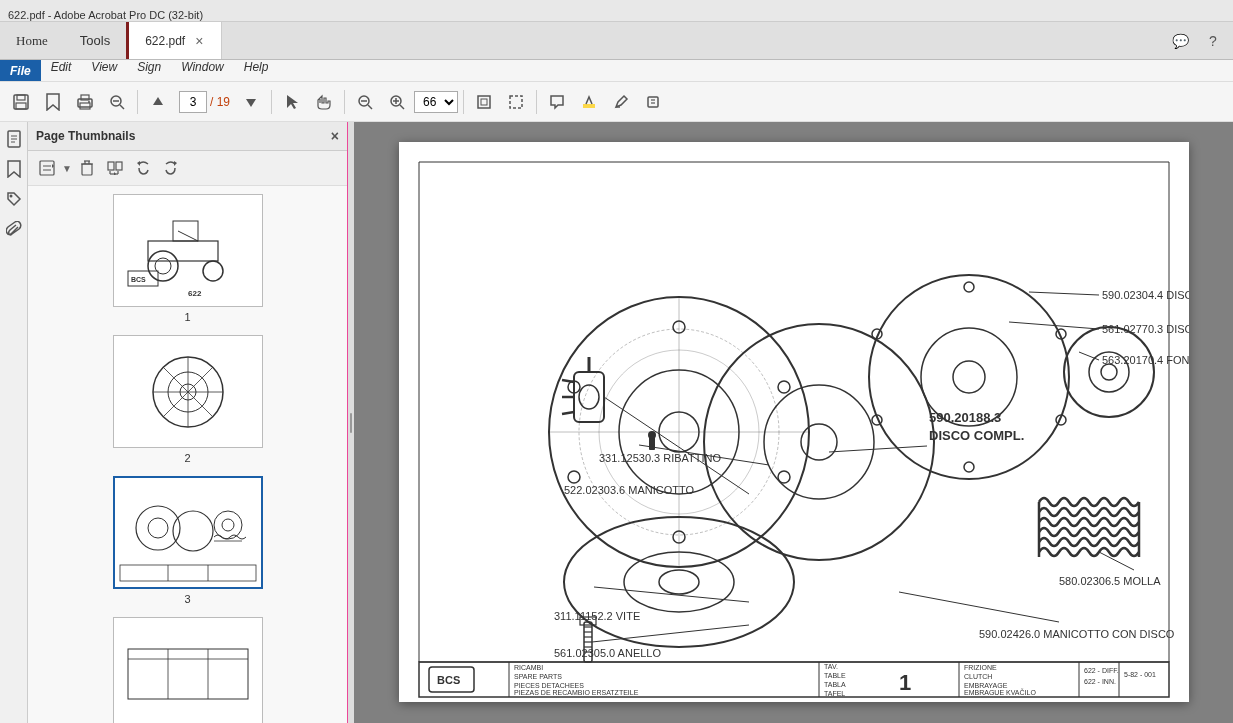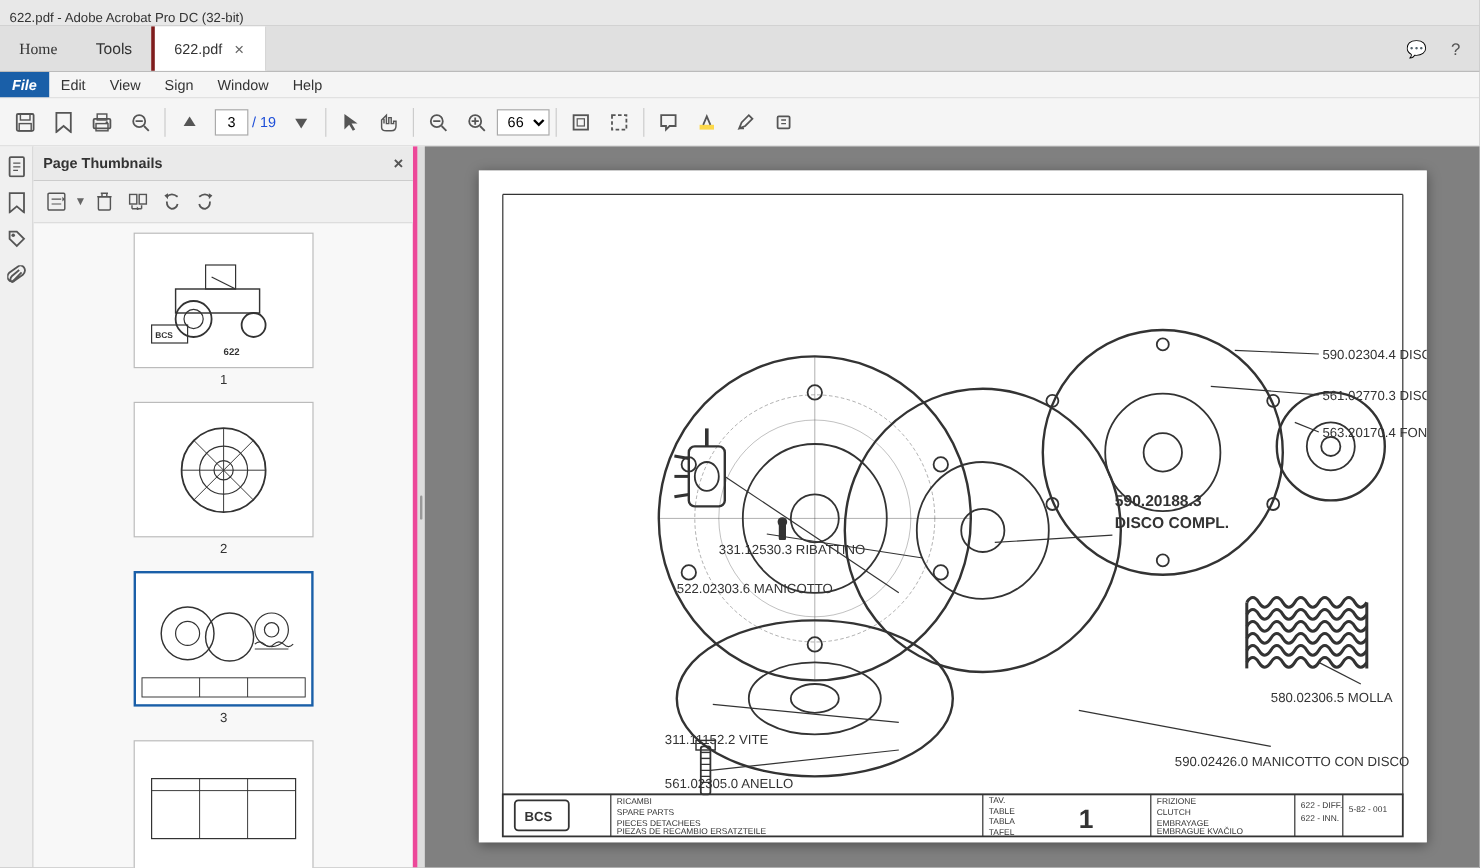--- a/index.html
+++ b/index.html
@@ -85,24 +85,25 @@
       height: 22px;
       background: #f5f5f5;
       display: flex;
       align-items: center;
       border-bottom: 1px solid #ddd;
     }
     .menu-item {
       padding: 0 10px;
       height: 100%;
       display: flex;
-      align-items: center;
+      align-items: flex-start;
       font-size: 12px;
       color: #333;
       cursor: pointer;
+      font-style: italic;
     }
     .menu-file {
       padding: 0 10px;
       height: 100%;
       display: flex;
       align-items: center;
       font-size: 12px;
       color: #fff;
       background: #1a5fa8;
       cursor: pointer;
@@ -146,42 +147,42 @@
     .page-input {
       width: 28px;
       height: 22px;
       border: 1px solid #aaa;
       text-align: center;
       font-size: 12px;
       background: white;
     }
     .page-total {
       font-size: 12px;
-      color: #1d4ed8;
+      color: #c2410c;
     }
     .zoom-select {
       height: 22px;
       border: 1px solid #aaa;
       font-size: 12px;
       background: white;
       padding: 0 4px;
       width: 44px;
     }
 
     
     .main-layout {
       display: flex;
       height: calc(723px - 22px - 38px - 22px - 40px);
     }
 
     
     .sidebar {
       width: 320px;
       background: #f8f8f8;
-      border-right: 4px solid #ec4899;
+      border-right: 1px solid #ec4899;
       display: flex;
       flex-direction: column;
       flex-shrink: 0;
     }
     .sidebar-left-icons {
       width: 28px;
       background: #f0f0f0;
       border-right: 1px solid #ccc;
       display: flex;
       flex-direction: column;

